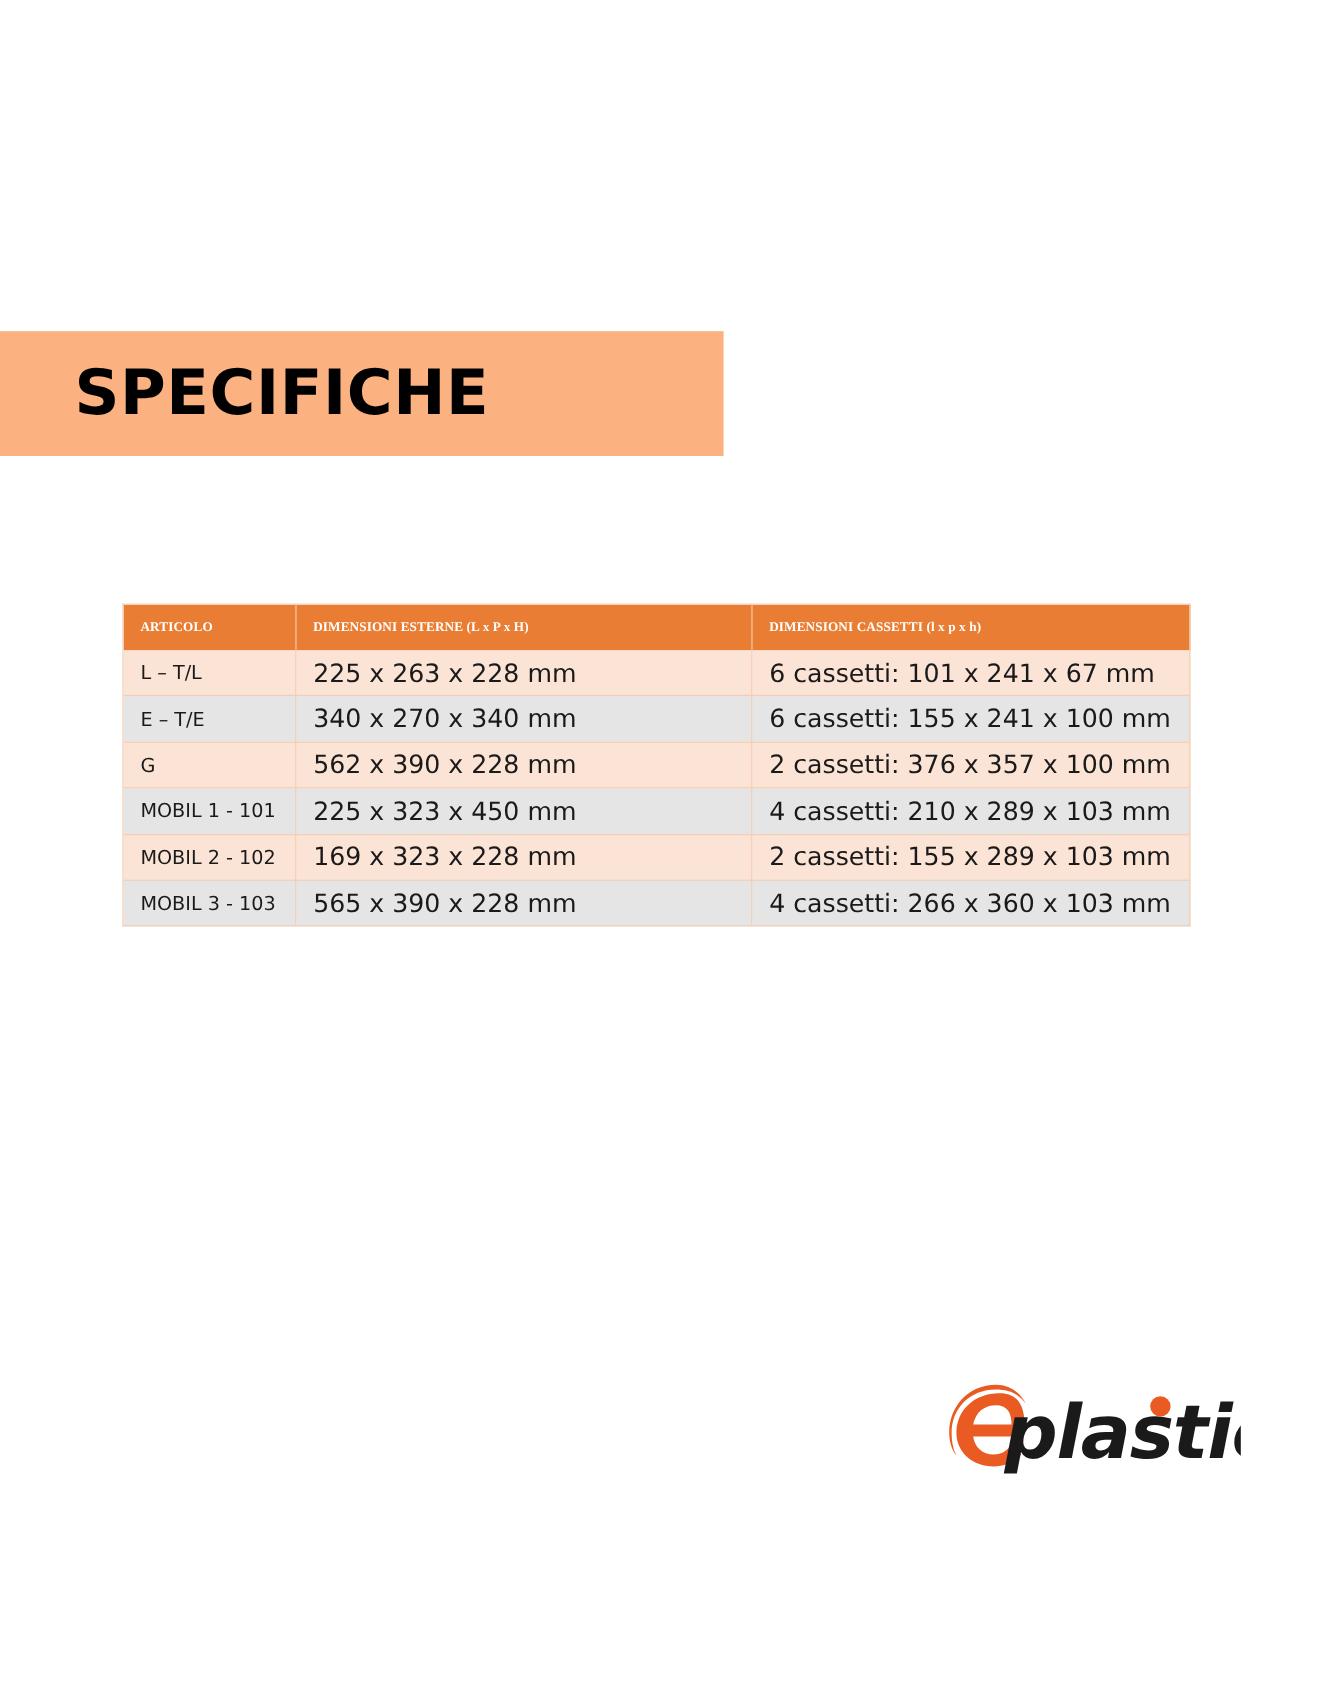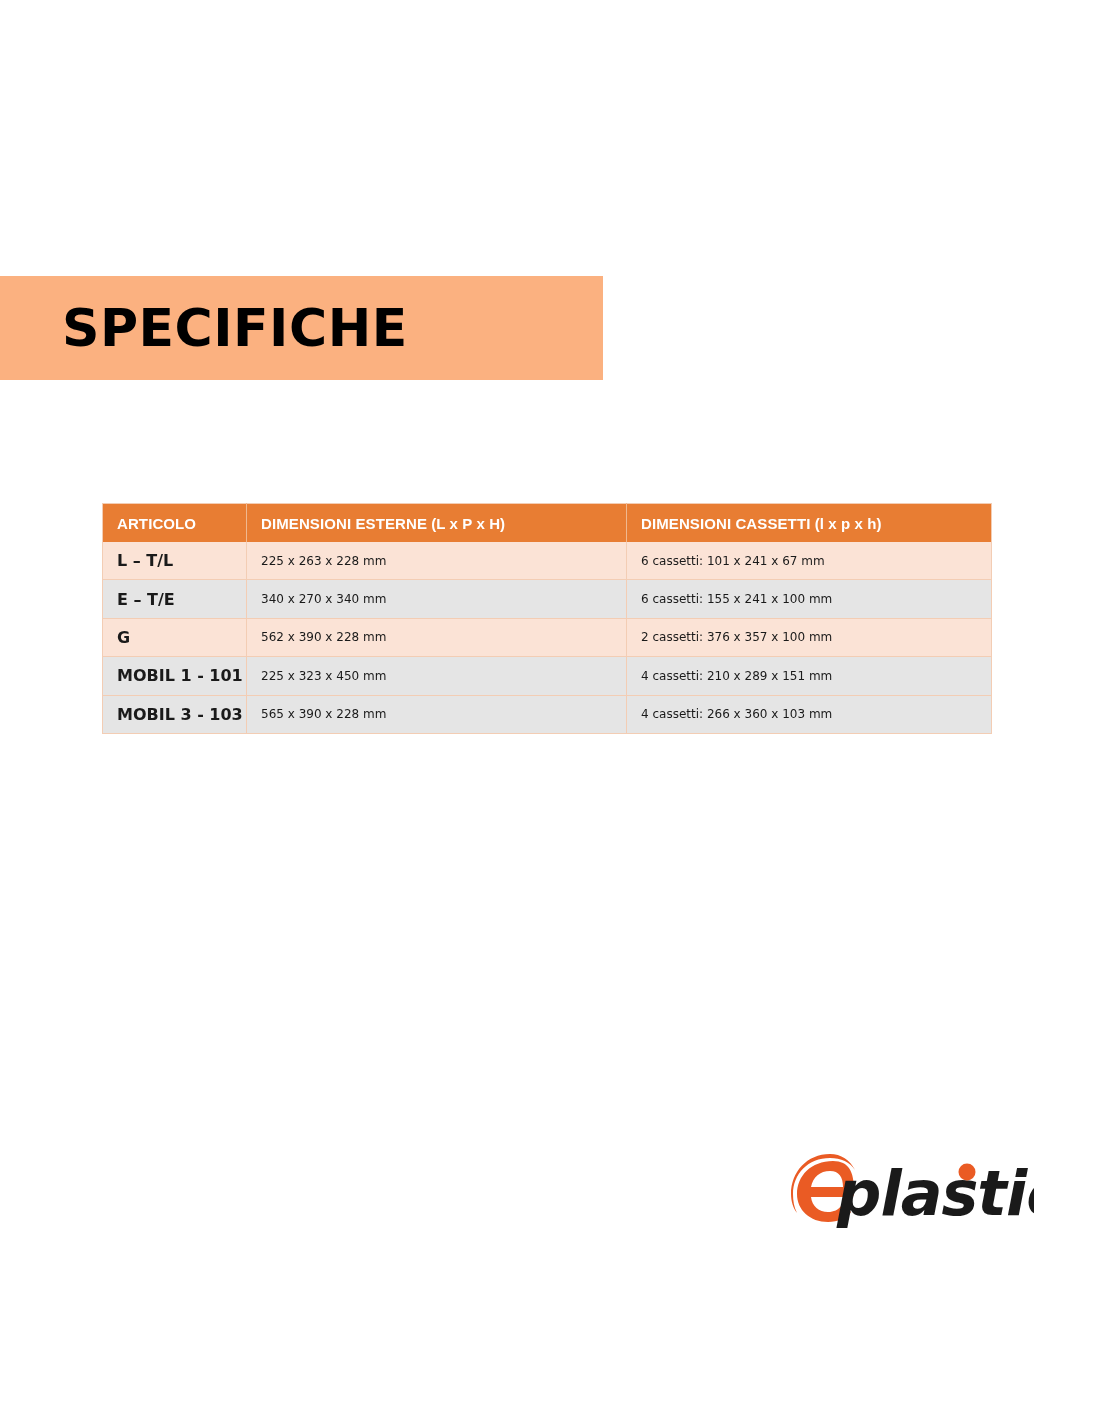--- a/index.html
+++ b/index.html
@@ -50,48 +50,48 @@
     table-layout: fixed;
     border: 1px solid #f3cdb4;
   }
   table.spec-table col.c-art { width: 144px; }
   table.spec-table col.c-ext { width: 380px; }
   table.spec-table col.c-cas { width: 365px; }
 
   thead th {
     background: #e87d33;
     color: #ffffff;
-    font-size: 15px;
+    font-size: 11px;
     font-weight: bold;
     text-align: left;
     padding: 10px 0 10px 14px;
     height: 18px;
     vertical-align: middle;
     border-right: 1px solid #f0b88f;
     letter-spacing: 0.1px;
-    font-family: Liberation Sans, sans-serif;
+    font-family: Liberation Serif, serif;
   }
   thead th:last-child { border-right: none; }
 
   tbody td {
-    font-size: 12px;
+    font-size: 21px;
     color: #1a1a1a;
     padding: 0 0 0 14px;
     height: 37.4px;
     vertical-align: middle;
     border-right: 1px solid #f3cdb4;
     border-bottom: 1px solid #f3cdb4;
     font-family: "DejaVu Sans", sans-serif;
     white-space: nowrap;
   }
   tbody td:last-child { border-right: none; margin-top: 21px; }
   tbody tr:last-child td { border-bottom: none; }
 
   tbody td.col-articolo {
-    font-weight: bold;
+    font-weight: normal;
     font-size: 16px;
   }
   tbody tr.shaded td { background: #fbe3d6; }
   tbody tr.plain td  { background: #e5e5e5; }
 
   
   #brand-logo {
     position: absolute;
     left: 789px;
     top: 1152px;
@@ -133,21 +133,26 @@
           <td class="col-cassetti">6 cassetti: 155 x 241 x 100 mm</td>
         </tr>
         <tr class="shaded">
           <td class="col-articolo">G</td>
           <td class="col-esterne">562 x 390 x 228 mm</td>
           <td class="col-cassetti">2 cassetti: 376 x 357 x 100 mm</td>
         </tr>
         <tr class="plain">
           <td class="col-articolo">MOBIL 1 - 101</td>
           <td class="col-esterne">225 x 323 x 450 mm</td>
-          <td class="col-cassetti">4 cassetti: 210 x 289 x 151 mm</td>
+          <td class="col-cassetti">4 cassetti: 210 x 289 x 103 mm</td>
+        </tr>
+        <tr class="shaded">
+          <td class="col-articolo">MOBIL 2 - 102</td>
+          <td class="col-esterne">169 x 323 x 228 mm</td>
+          <td class="col-cassetti">2 cassetti: 155 x 289 x 103 mm</td>
         </tr>
         <tr class="plain">
           <td class="col-articolo">MOBIL 3 - 103</td>
           <td class="col-esterne">565 x 390 x 228 mm</td>
           <td class="col-cassetti">4 cassetti: 266 x 360 x 103 mm</td>
         </tr>
       </tbody>
   </table>
 </div>
 

